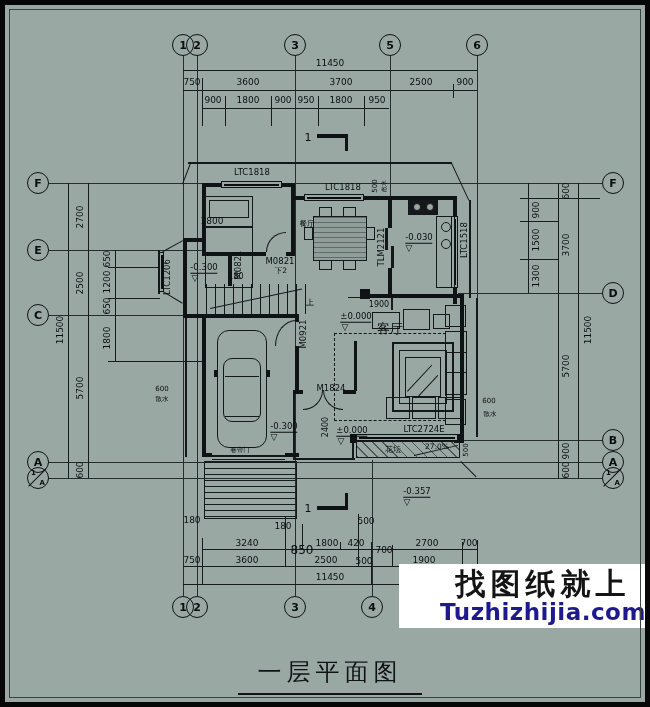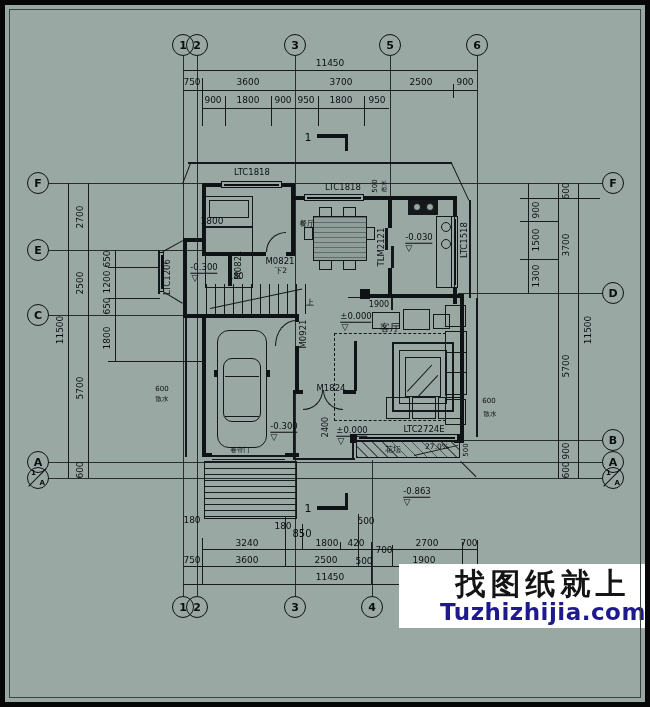--- a/index.html
+++ b/index.html
@@ -267,21 +267,21 @@
       <span class="t" style="left: 421px; top: 82px; font-size: 9px; transform: translate(-50%, -50%);">2500</span>
       <span class="t" style="left: 465px; top: 82px; font-size: 9px; transform: translate(-50%, -50%);">900</span>
       <span class="t" style="left: 213px; top: 100px; font-size: 9px; transform: translate(-50%, -50%);">900</span>
       <span class="t" style="left: 248px; top: 100px; font-size: 9px; transform: translate(-50%, -50%);">1800</span>
       <span class="t" style="left: 283px; top: 100px; font-size: 9px; transform: translate(-50%, -50%);">900</span>
       <span class="t" style="left: 306px; top: 100px; font-size: 9px; transform: translate(-50%, -50%);">950</span>
       <span class="t" style="left: 341px; top: 100px; font-size: 9px; transform: translate(-50%, -50%);">1800</span>
       <span class="t" style="left: 377px; top: 100px; font-size: 9px; transform: translate(-50%, -50%);">950</span>
       <span class="t" style="left: 192px; top: 520px; font-size: 9px; transform: translate(-50%, -50%);">180</span>
       <span class="t" style="left: 283px; top: 526px; font-size: 9px; transform: translate(-50%, -50%);">180</span>
-      <span class="t" style="left: 302px; top: 534px; font-size: 10px; transform: translate(-50%, -50%);">850</span>
+      <span class="t" style="left: 302px; top: 550px; font-size: 12px; transform: translate(-50%, -50%);">850</span>
       <span class="t" style="left: 366px; top: 521px; font-size: 9px; transform: translate(-50%, -50%);">500</span>
       <span class="t" style="left: 247px; top: 543px; font-size: 9px; transform: translate(-50%, -50%);">3240</span>
       <span class="t" style="left: 327px; top: 543px; font-size: 9px; transform: translate(-50%, -50%);">1800</span>
       <span class="t" style="left: 356px; top: 543px; font-size: 9px; transform: translate(-50%, -50%);">420</span>
       <span class="t" style="left: 384px; top: 550px; font-size: 9px; transform: translate(-50%, -50%);">700</span>
       <span class="t" style="left: 427px; top: 543px; font-size: 9px; transform: translate(-50%, -50%);">2700</span>
       <span class="t" style="left: 469px; top: 543px; font-size: 9px; transform: translate(-50%, -50%);">700</span>
       <span class="t" style="left: 192px; top: 560px; font-size: 9px; transform: translate(-50%, -50%);">750</span>
       <span class="t" style="left: 247px; top: 560px; font-size: 9px; transform: translate(-50%, -50%);">3600</span>
       <span class="t" style="left: 326px; top: 560px; font-size: 9px; transform: translate(-50%, -50%);">2500</span>
@@ -318,28 +318,28 @@
       <span class="t" style="left: 343px; top: 187px; font-size: 8.5px; transform: translate(-50%, -50%);">LTC1818</span>
       <span class="t" style="left: 464px; top: 240px; font-size: 8.5px; transform: translate(-50%, -50%) rotate(-90deg);">LTC1518</span>
       <span class="t" style="left: 381px; top: 247px; font-size: 8.5px; transform: translate(-50%, -50%) rotate(-90deg);">TLM2121</span>
       <span class="t" style="left: 167px; top: 277px; font-size: 8.5px; transform: translate(-50%, -50%) rotate(-90deg);">LTC1206</span>
       <span class="t" style="left: 424px; top: 429px; font-size: 8.5px; transform: translate(-50%, -50%);">LTC2724E</span>
       <span class="t" style="left: 280px; top: 261px; font-size: 8.5px; transform: translate(-50%, -50%);">M0821</span>
       <span class="t" style="left: 238px; top: 265px; font-size: 8.5px; transform: translate(-50%, -50%) rotate(-90deg);">M0821</span>
       <span class="t" style="left: 303px; top: 334px; font-size: 8.5px; transform: translate(-50%, -50%) rotate(-90deg);">M0921</span>
       <span class="t" style="left: 331px; top: 388px; font-size: 8.5px; transform: translate(-50%, -50%);">M1824</span>
       <span class="t" style="left: 307px; top: 224px; font-size: 7.5px; transform: translate(-50%, -50%);">餐厅</span>
-      <span class="t" style="left: 390px; top: 328px; font-size: 10px; transform: translate(-50%, -50%);">客厅</span>
+      <span class="t" style="left: 390px; top: 328px; font-size: 13px; transform: translate(-50%, -50%);">客厅</span>
       <span class="t" style="left: 393px; top: 450px; font-size: 8px; transform: translate(-50%, -50%);">花坛</span>
       <span class="t lvl" style="left: 419px; top: 238px; font-size: 8.5px; transform: translate(-50%, -50%);">-0.030</span>
       <span class="t lvl" style="left: 356px; top: 317px; font-size: 8.5px; transform: translate(-50%, -50%);">±0.000</span>
       <span class="t lvl" style="left: 352px; top: 431px; font-size: 8.5px; transform: translate(-50%, -50%);">±0.000</span>
       <span class="t lvl" style="left: 204px; top: 268px; font-size: 8.5px; transform: translate(-50%, -50%);">-0.300</span>
       <span class="t lvl" style="left: 284px; top: 427px; font-size: 8.5px; transform: translate(-50%, -50%);">-0.300</span>
-      <span class="t lvl" style="left: 417px; top: 492px; font-size: 8.5px; transform: translate(-50%, -50%);">-0.863</span>
+      <span class="t lvl" style="left: 417px; top: 492px; font-size: 8.5px; transform: translate(-50%, -50%);">-0.357</span>
       <span class="t" style="left: 409px; top: 248px; font-size: 9px; transform: translate(-50%, -50%);">▽</span>
       <span class="t" style="left: 345px; top: 327px; font-size: 9px; transform: translate(-50%, -50%);">▽</span>
       <span class="t" style="left: 341px; top: 441px; font-size: 9px; transform: translate(-50%, -50%);">▽</span>
       <span class="t" style="left: 195px; top: 278px; font-size: 9px; transform: translate(-50%, -50%);">▽</span>
       <span class="t" style="left: 274px; top: 437px; font-size: 9px; transform: translate(-50%, -50%);">▽</span>
       <span class="t" style="left: 407px; top: 502px; font-size: 9px; transform: translate(-50%, -50%);">▽</span>
       <span class="t" style="left: 310px; top: 303px; font-size: 8px; transform: translate(-50%, -50%);">上</span>
       <span class="t" style="left: 281px; top: 271px; font-size: 7.5px; transform: translate(-50%, -50%);">下2</span>
       <span class="t" style="left: 240px; top: 450px; font-size: 6.5px; transform: translate(-50%, -50%);">卷帘门</span>
       <span class="t" style="left: 162px; top: 399px; font-size: 6.5px; transform: translate(-50%, -50%);">散水</span>
@@ -377,16 +377,17 @@
         <div class="sl"></div>
         <span class="pb">A</span>
       </div>
     </div>
 
   <div id="watermark">
     <div id="wm-tagline">找图纸就上</div>
     <div id="wm-site">Tuzhizhijia.com</div>
   </div>
 
+  <div id="title">一层平面图</div>
 
   <div id="frame-outer"></div>
   <div id="frame-inner"></div>
 </div>
 
 </body></html>

